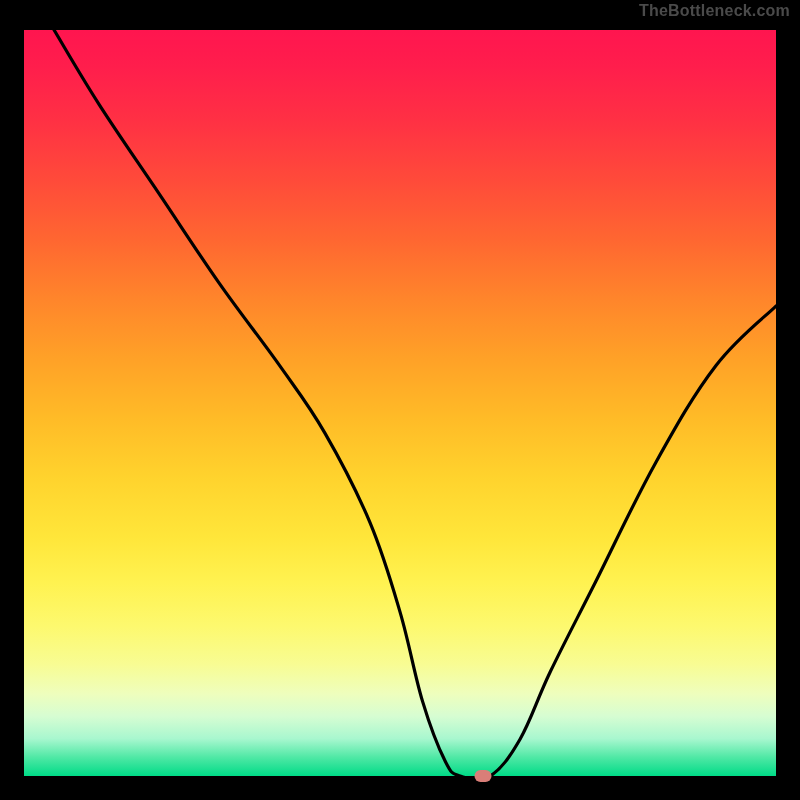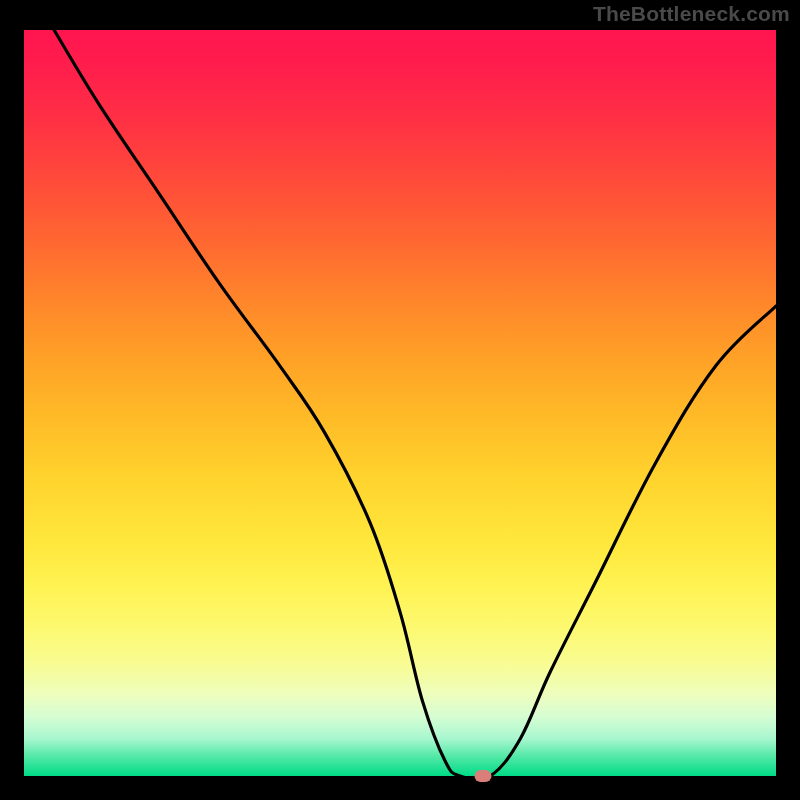--- a/index.html
+++ b/index.html
@@ -15,21 +15,21 @@
     position: relative;
     width: 800px;
     height: 800px;
     background: #000;
   }
   .watermark {
     position: absolute;
     top: 2px;
     right: 10px;
     color: #4a4a4a;
-    font-size: 21px;
+    font-size: 16px;
     font-weight: 600;
     letter-spacing: 0.2px;
   }
   .plot-area {
     position: absolute;
     left: 24px;
     top: 30px;
     width: 752px;
     height: 746px;
     

